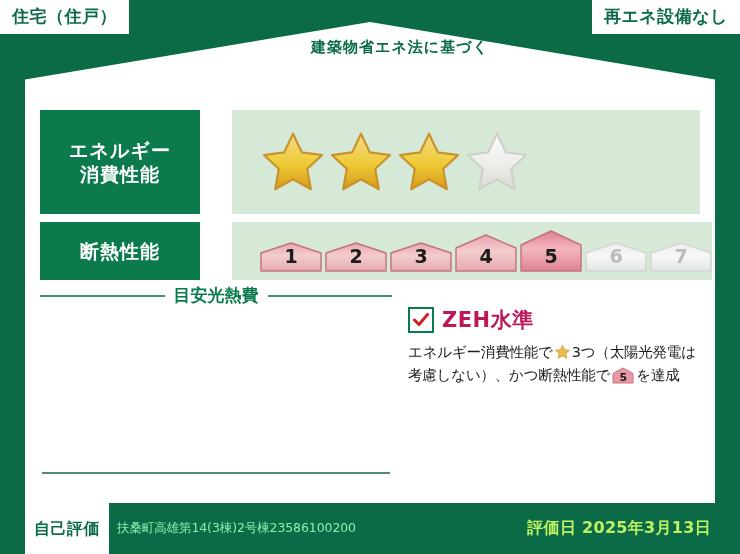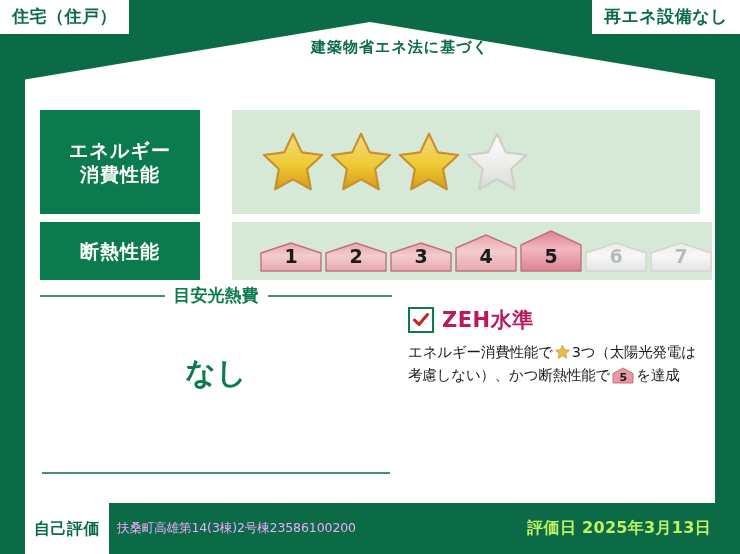--- a/index.html
+++ b/index.html
@@ -125,21 +125,21 @@
 
   
   .footer{
     position:absolute;left:0;bottom:0;width:740px;height:51px;
     display:flex;align-items:center;
   }
   .self-eval{
     margin-left:25px;background:#ffffff;color:#0b6b46;font-weight:bold;
     font-size:16px;padding:20px 9px;line-height:1.1;letter-spacing:.5px;
   }
-  .addr{color:#f0abfc;font-size:12.5px;margin-left:8px;letter-spacing:-0.1px;}
+  .addr{color:#86efac;font-size:12.5px;margin-left:8px;letter-spacing:-0.1px;}
   .foot-right{
     margin-left:auto;margin-right:29px;text-align:right;color:#bef264;
   }
   .eval-date{font-size:16px;font-weight:bold;letter-spacing:.3px;}
   .eval-id{font-size:11px;margin-top:1px;letter-spacing:.2px;}
 </style>
 </head>
 <body>
 
 <div class="label-root">
@@ -308,21 +308,20 @@
     </div>
 
     <div class="cols">
 
       <div class="col-left">
         <div class="cost-head">
           <div class="rule"></div>
           <div>目安光熱費</div>
           <div class="rule"></div>
         </div>
-        <div class="cost-value">なし</div>
         <div class="cost-bottom-rule"></div>
       </div>
 
       <div class="col-right">
         <div class="zeh-title">
           <div class="zeh-box">
             <svg class="zeh-check" width="16" height="14" viewBox="0 0 16 14">
               <path d="M1.5 7 L6 11.5 L14.5 1.5" fill="none" stroke="#cc2222" stroke-width="3" stroke-linecap="round" stroke-linejoin="round"></path>
             </svg>
           </div>

